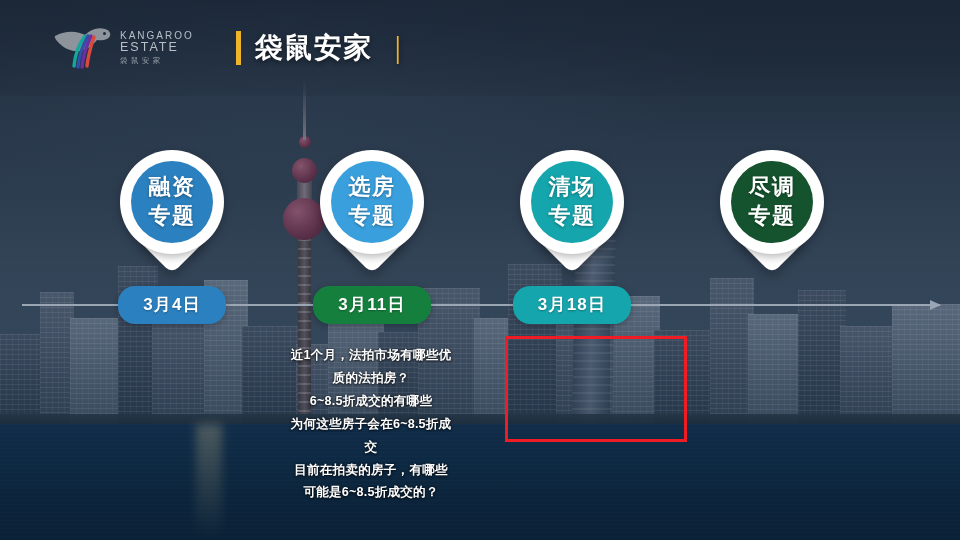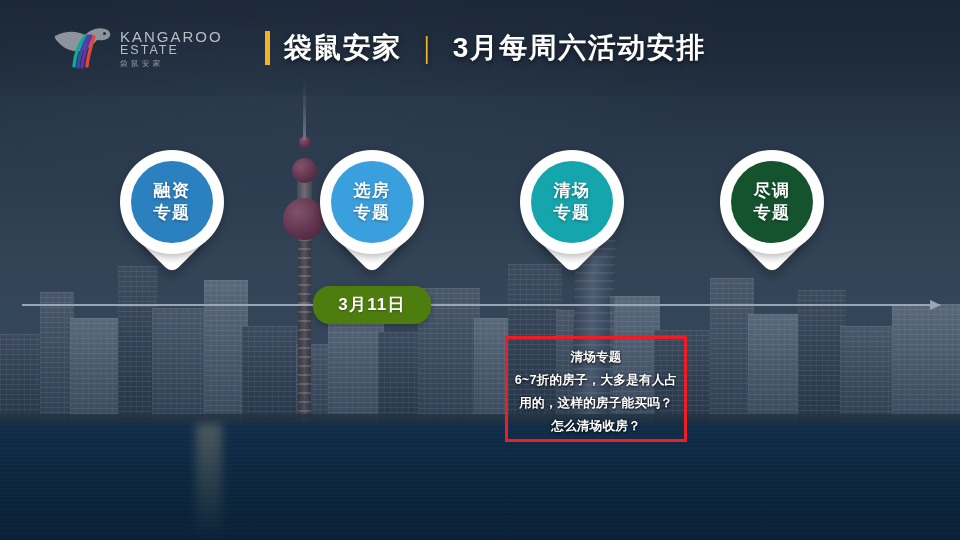--- a/index.html
+++ b/index.html
@@ -71,21 +71,21 @@
 
   
   .header{
     position:absolute; left:0; top:0; width:960px; height:96px;
     display:flex; align-items:center; z-index:5;
     background:linear-gradient(180deg, rgba(26,38,54,.78), rgba(26,38,54,.18));
   }
   .logo{ margin-left:52px; display:flex; align-items:center; gap:6px; }
   .logo-mark{ width:62px; height:56px; }
   .logo-txt{ line-height:1.02; color:#b9bfc7; }
-  .logo-txt .l1{ font-size:15px; letter-spacing:2.0px; }
+  .logo-txt .l1{ font-size:10px; letter-spacing:2.0px; }
   .logo-txt .l2{ font-size:12.5px; letter-spacing:2.0px; }
   .logo-txt .l3{ font-size:7.5px; letter-spacing:3.4px; margin-top:3px; color:#98a0aa; }
   .title-wrap{ display:flex; align-items:center; margin-left:42px; }
   .tick{ width:5px; height:34px; background:#f0b429; margin-right:14px; }
   .title{ color:#fff; font-size:28px; font-weight:bold; letter-spacing:1.5px;
     text-shadow:0 2px 5px rgba(0,0,0,.55); display:flex; align-items:center; gap:11px; }
   .title .sep{ color:#f0b429; font-weight:400; }
 
   
   .axis{ position:absolute; left:22px; top:304px; width:918px; height:2px;
@@ -103,21 +103,21 @@
     background:#fff; box-shadow:0 3px 9px rgba(0,0,0,.28);
   }
   .pin .tail{
     position:absolute; left:28px; top:66px; width:48px; height:48px;
     background:#fff; transform:rotate(45deg); border-radius:0 0 9px 0;
     box-shadow:5px 5px 9px rgba(0,0,0,.20);
   }
   .pin .disc{
     position:absolute; left:11px; top:11px; width:82px; height:82px; border-radius:50%;
     display:flex; flex-direction:column; align-items:center; justify-content:center;
-    color:#fff; font-size:17px; font-weight:bold; line-height:1.30; letter-spacing:1.5px;
+    color:#fff; font-size:22px; font-weight:bold; line-height:1.30; letter-spacing:1.5px;
     text-shadow:0 1px 3px rgba(0,0,0,.35);
   }
   .pill{
     display:inline-block; margin-top:8px; padding:7px 25px 8px; border-radius:17px;
     color:#fff; font-size:17px; font-weight:bold; letter-spacing:1.2px;
     text-shadow:0 1px 2px rgba(0,0,0,.3); box-shadow:0 2px 6px rgba(0,0,0,.25);
   }
 
   .blurb{
     position:absolute; color:#fff; font-size:12.6px; line-height:1.82;
@@ -186,55 +186,57 @@
       <div class="l2">ESTATE</div>
       <div class="l3">袋鼠安家</div>
     </div>
   </div>
 
   <div class="title-wrap">
     <div class="tick" style="background: rgb(240, 180, 41);"></div>
     <div class="title">
       <span>袋鼠安家</span>
       <span class="sep" style="color: rgb(240, 180, 41);">｜</span>
-      <span>3月每周六活动安排</span>
     </div>
   </div>
 </div>
 
 <div class="axis" style="background: rgb(154, 166, 180);"></div>
 <div class="stage" id="stage">
     <div class="node" style="left: 72px;"><div class="pin">
         <div class="tail"></div>
         <div class="ring"></div>
         <div class="disc" style="background: rgb(43, 128, 191);">
           <span>融资</span>
           <span>专题</span>
         </div>
-      </div></div>
+      </div><div class="pill" style="background: rgb(43, 128, 191);">3月4日</div></div>
     <div class="node" style="left: 272px;"><div class="pin">
         <div class="tail"></div>
         <div class="ring"></div>
         <div class="disc" style="background: rgb(58, 160, 221); text-align: right;">
           <span>选房</span>
           <span>专题</span>
         </div>
-      </div><div class="pill" style="background: #4d7c0f;">3月11日</div></div>
+      </div><div class="pill" style="background: #15803d;">3月11日</div></div>
+    <div class="blurb" style="left: 266px; top: 344px; width: 210px; white-space: pre-line;">近1个月，法拍市场有哪些优
+质的法拍房？
+6~8.5折成交的有哪些
+为何这些房子会在6~8.5折成
+交
+目前在拍卖的房子，有哪些
+可能是6~8.5折成交的？</div>
     <div class="node" style="left: 472px;"><div class="pin">
         <div class="tail"></div>
         <div class="ring"></div>
         <div class="disc" style="background: rgb(21, 165, 172);">
           <span>清场</span>
           <span>专题</span>
         </div>
-      </div></div>
-    <div class="blurb" style="left: 512px; top: 346px; width: 168px; white-space: pre-line;">清场专题
-6~7折的房子，大多是有人占
-用的，这样的房子能买吗？
-怎么清场收房？</div>
+      </div><div class="pill" style="background: rgb(21, 165, 172);">3月18日</div></div>
     <div class="node" style="left: 672px;"><div class="pin">
         <div class="tail"></div>
         <div class="ring"></div>
         <div class="disc" style="background: #14532d;">
           <span>尽调</span>
           <span>专题</span>
         </div>
       </div></div>
   </div>
 <div class="redbox" style="border-color: rgb(239, 28, 36);"></div>

